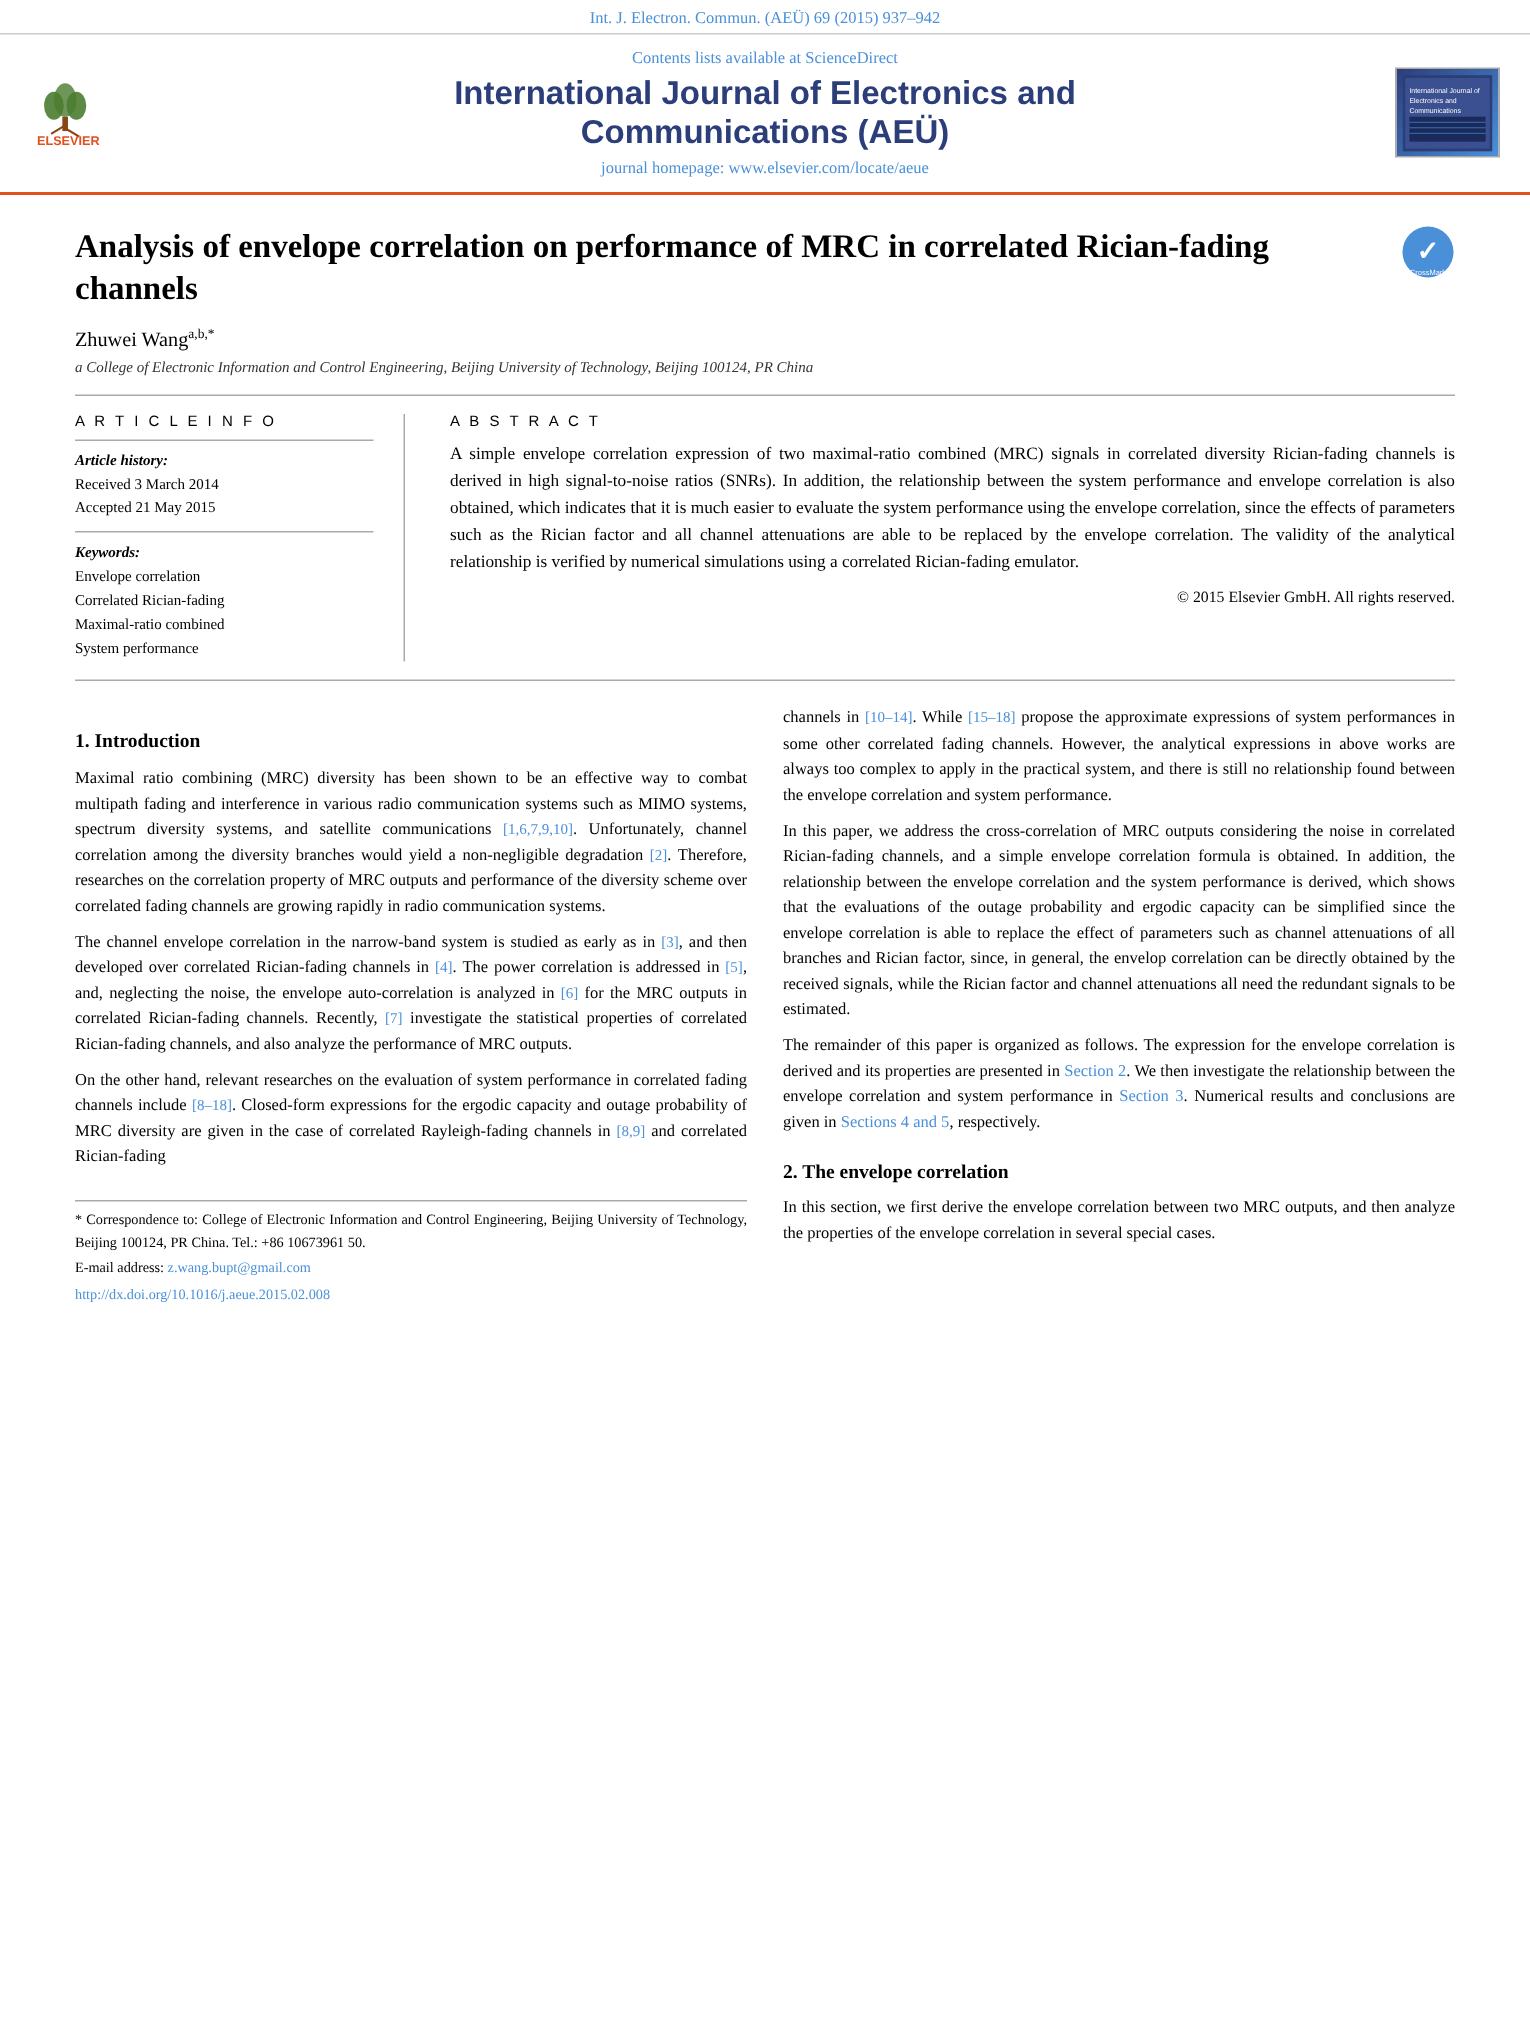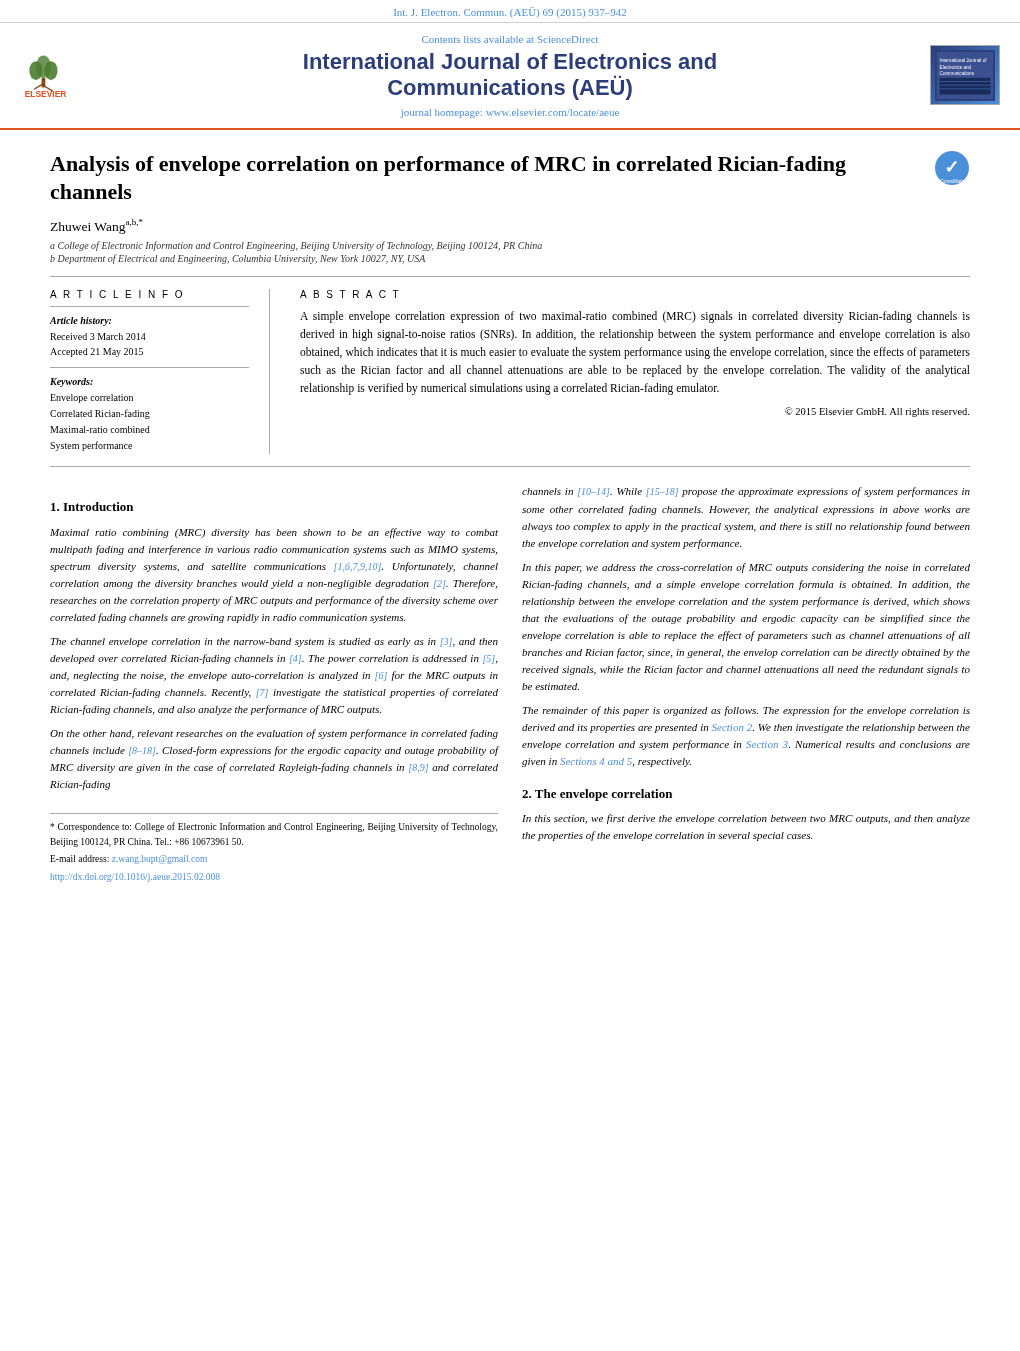--- a/index.html
+++ b/index.html
@@ -200,21 +200,20 @@
       font-size: 13px;
       font-weight: bold;
       margin-bottom: 6px;
       margin-top: 14px;
     }
     .body-para {
       margin-bottom: 7px;
       font-size: 11px;
       line-height: 1.55;
       text-align: justify;
-      font-style: italic;
     }
     .body-para .ref {
       color: #4a90d9;
       font-size: 10px;
     }
     
     .footnote-area {
       margin-top: 20px;
       border-top: 1px solid #aaa;
       padding-top: 6px;
@@ -305,21 +304,20 @@
           <text x="18" y="33" font-size="5" text-anchor="middle" fill="#fff" font-family="Arial">CrossMark</text>
         </svg>
       </div>
     </div>
 
     <div class="author-line">
       <span>Zhuwei Wang</span><sup>a,b,*</sup>
     </div>
 
     <div class="affil-line">a College of Electronic Information and Control Engineering, Beijing University of Technology, Beijing 100124, PR China</div>
-    <div class="affil-line">b Department of Electrical and Engineering, Columbia University, New York 10027, NY, USA</div>
 
     <hr class="section-divider">
 
     <div class="info-abstract-row">
 
       <div class="article-info-col">
         <div class="info-section-title">A R T I C L E   I N F O</div>
         <hr style="border:none;border-top:1px solid #aaa;margin:4px 0 6px;">
         <div class="info-label">Article history:</div>
         <div class="info-text">Received 3 March 2014</div>

